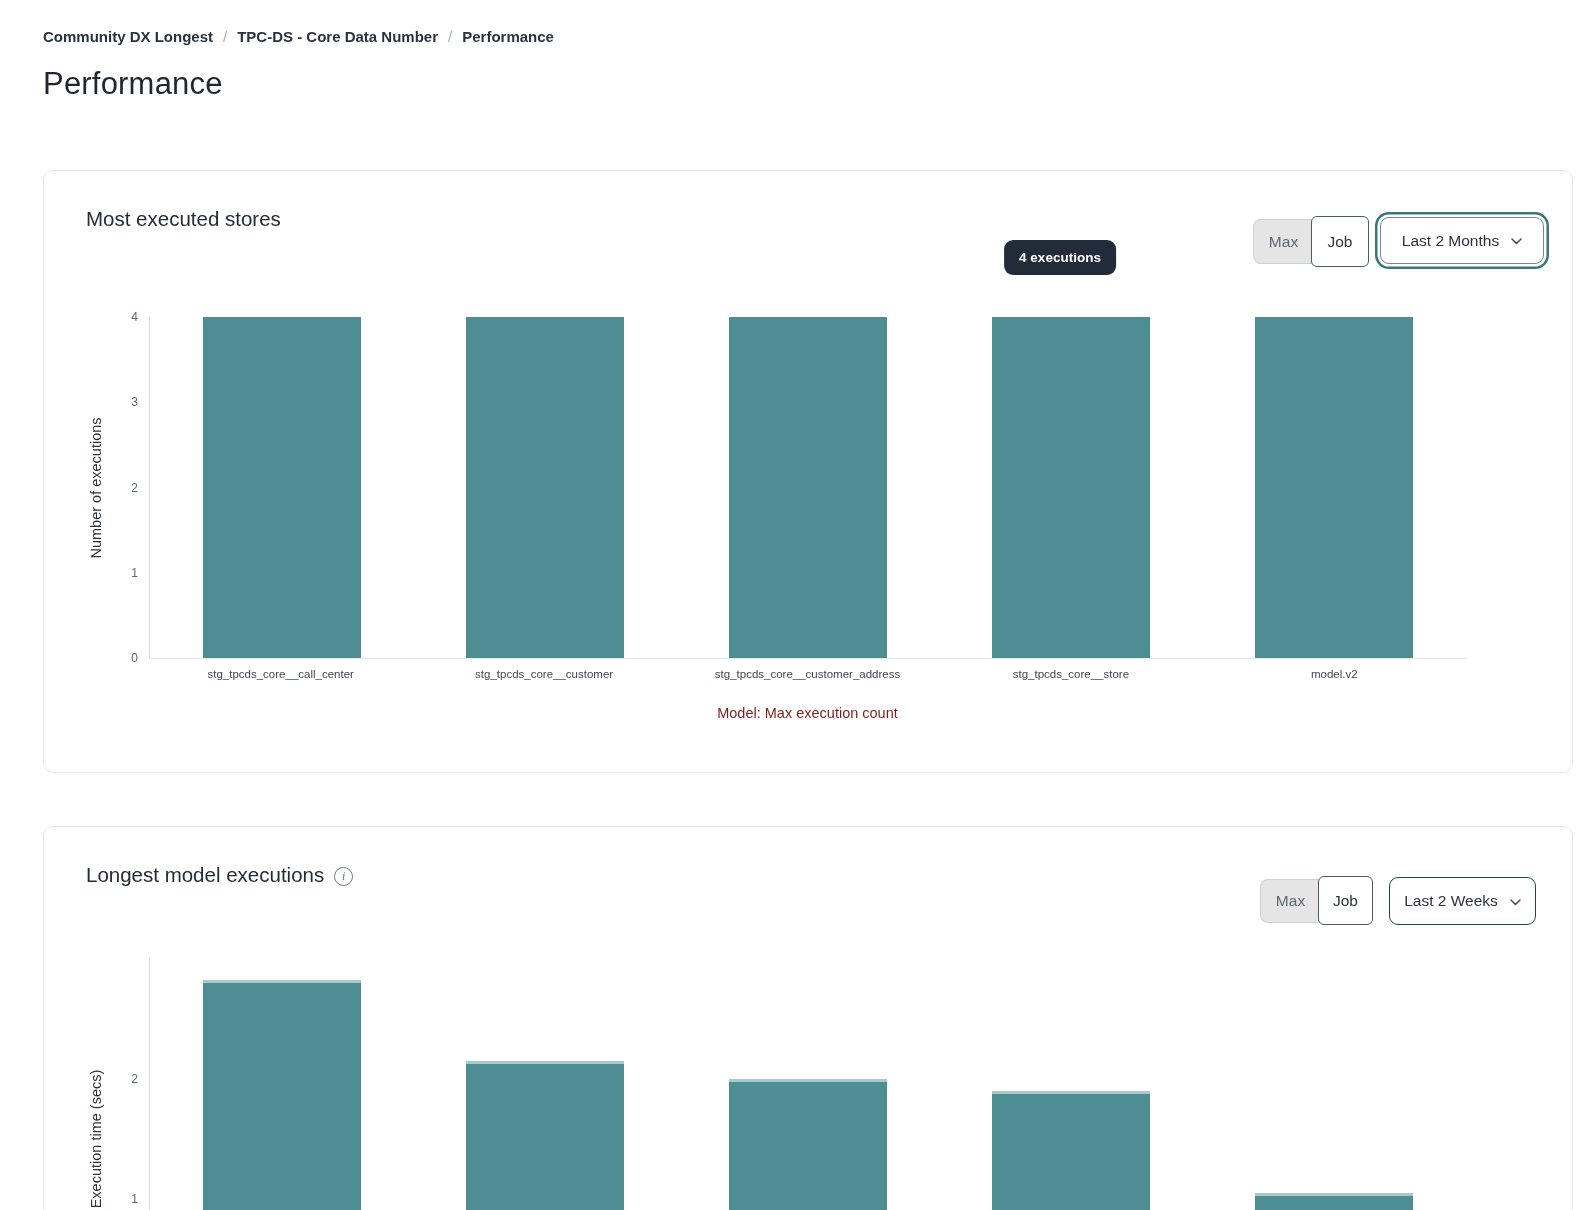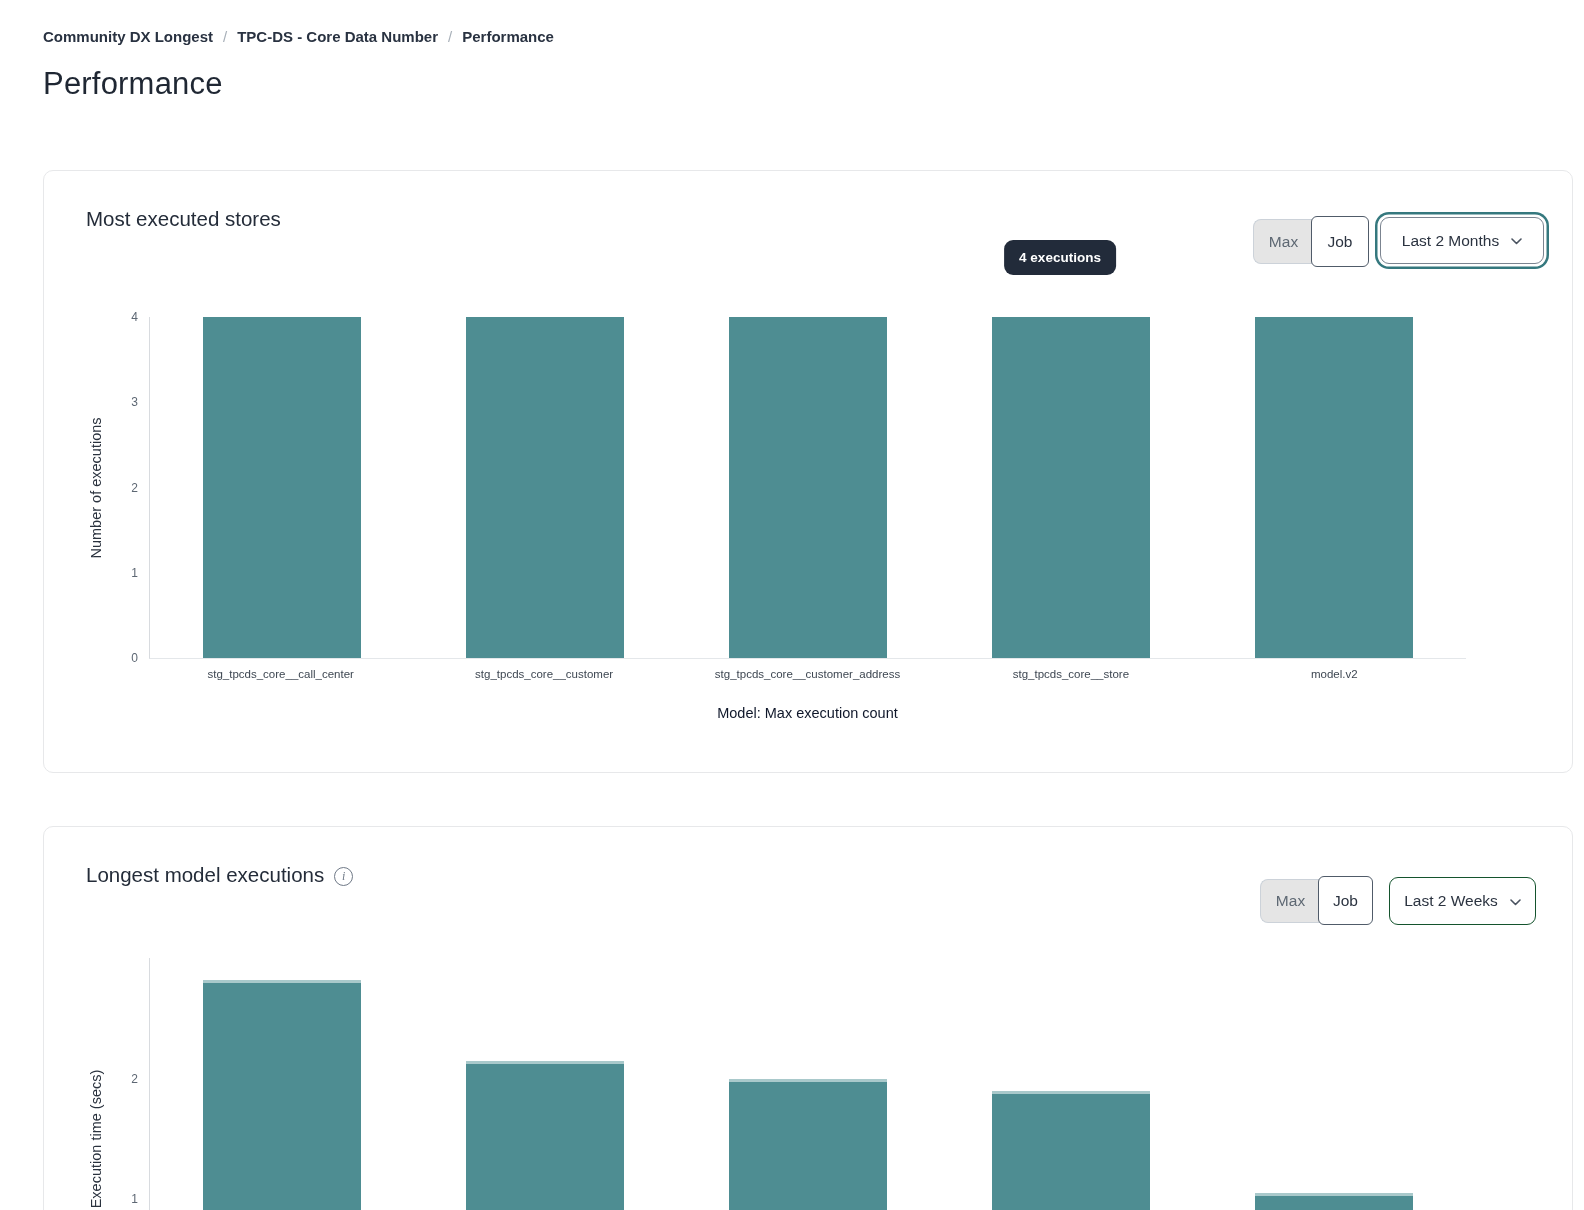--- a/index.html
+++ b/index.html
@@ -120,21 +120,21 @@
   .card-2 .ylabel { left: 52px; top: 312px; }
 
   .xlabels {
     position: absolute; left: 105px; top: 497px; width: 1317px;
     display: flex;
   }
   .xlabel { flex: 1; text-align: center; font-size: 11.5px; color: #3e4752; }
 
   .xtitle {
     position: absolute; left: 105px; top: 534px; width: 1317px;
-    text-align: center; font-size: 14.5px; color: #0f172a;
+    text-align: center; font-size: 14.5px; color: #7f1d1d;
   }
 </style>
 </head>
 <body>
 
 <nav class="breadcrumb">
   <span class="crumb">Community DX Longest</span>
   <span class="sep">/</span>
   <span class="crumb">TPC-DS - Core Data Number</span>
   <span class="sep">/</span>

